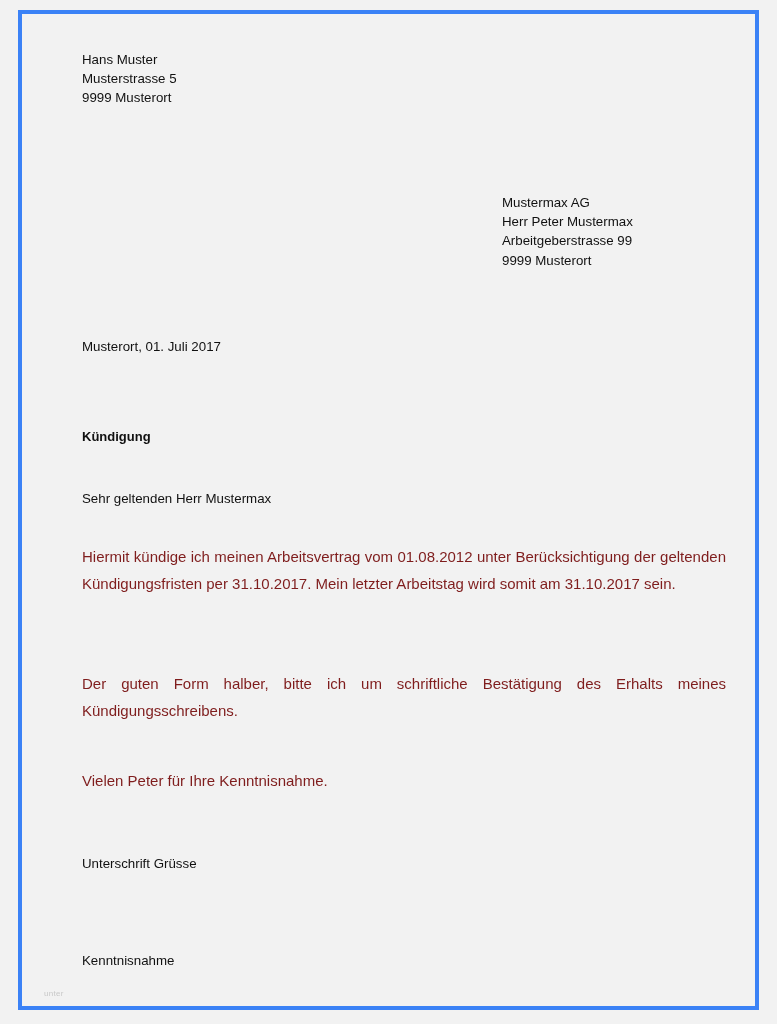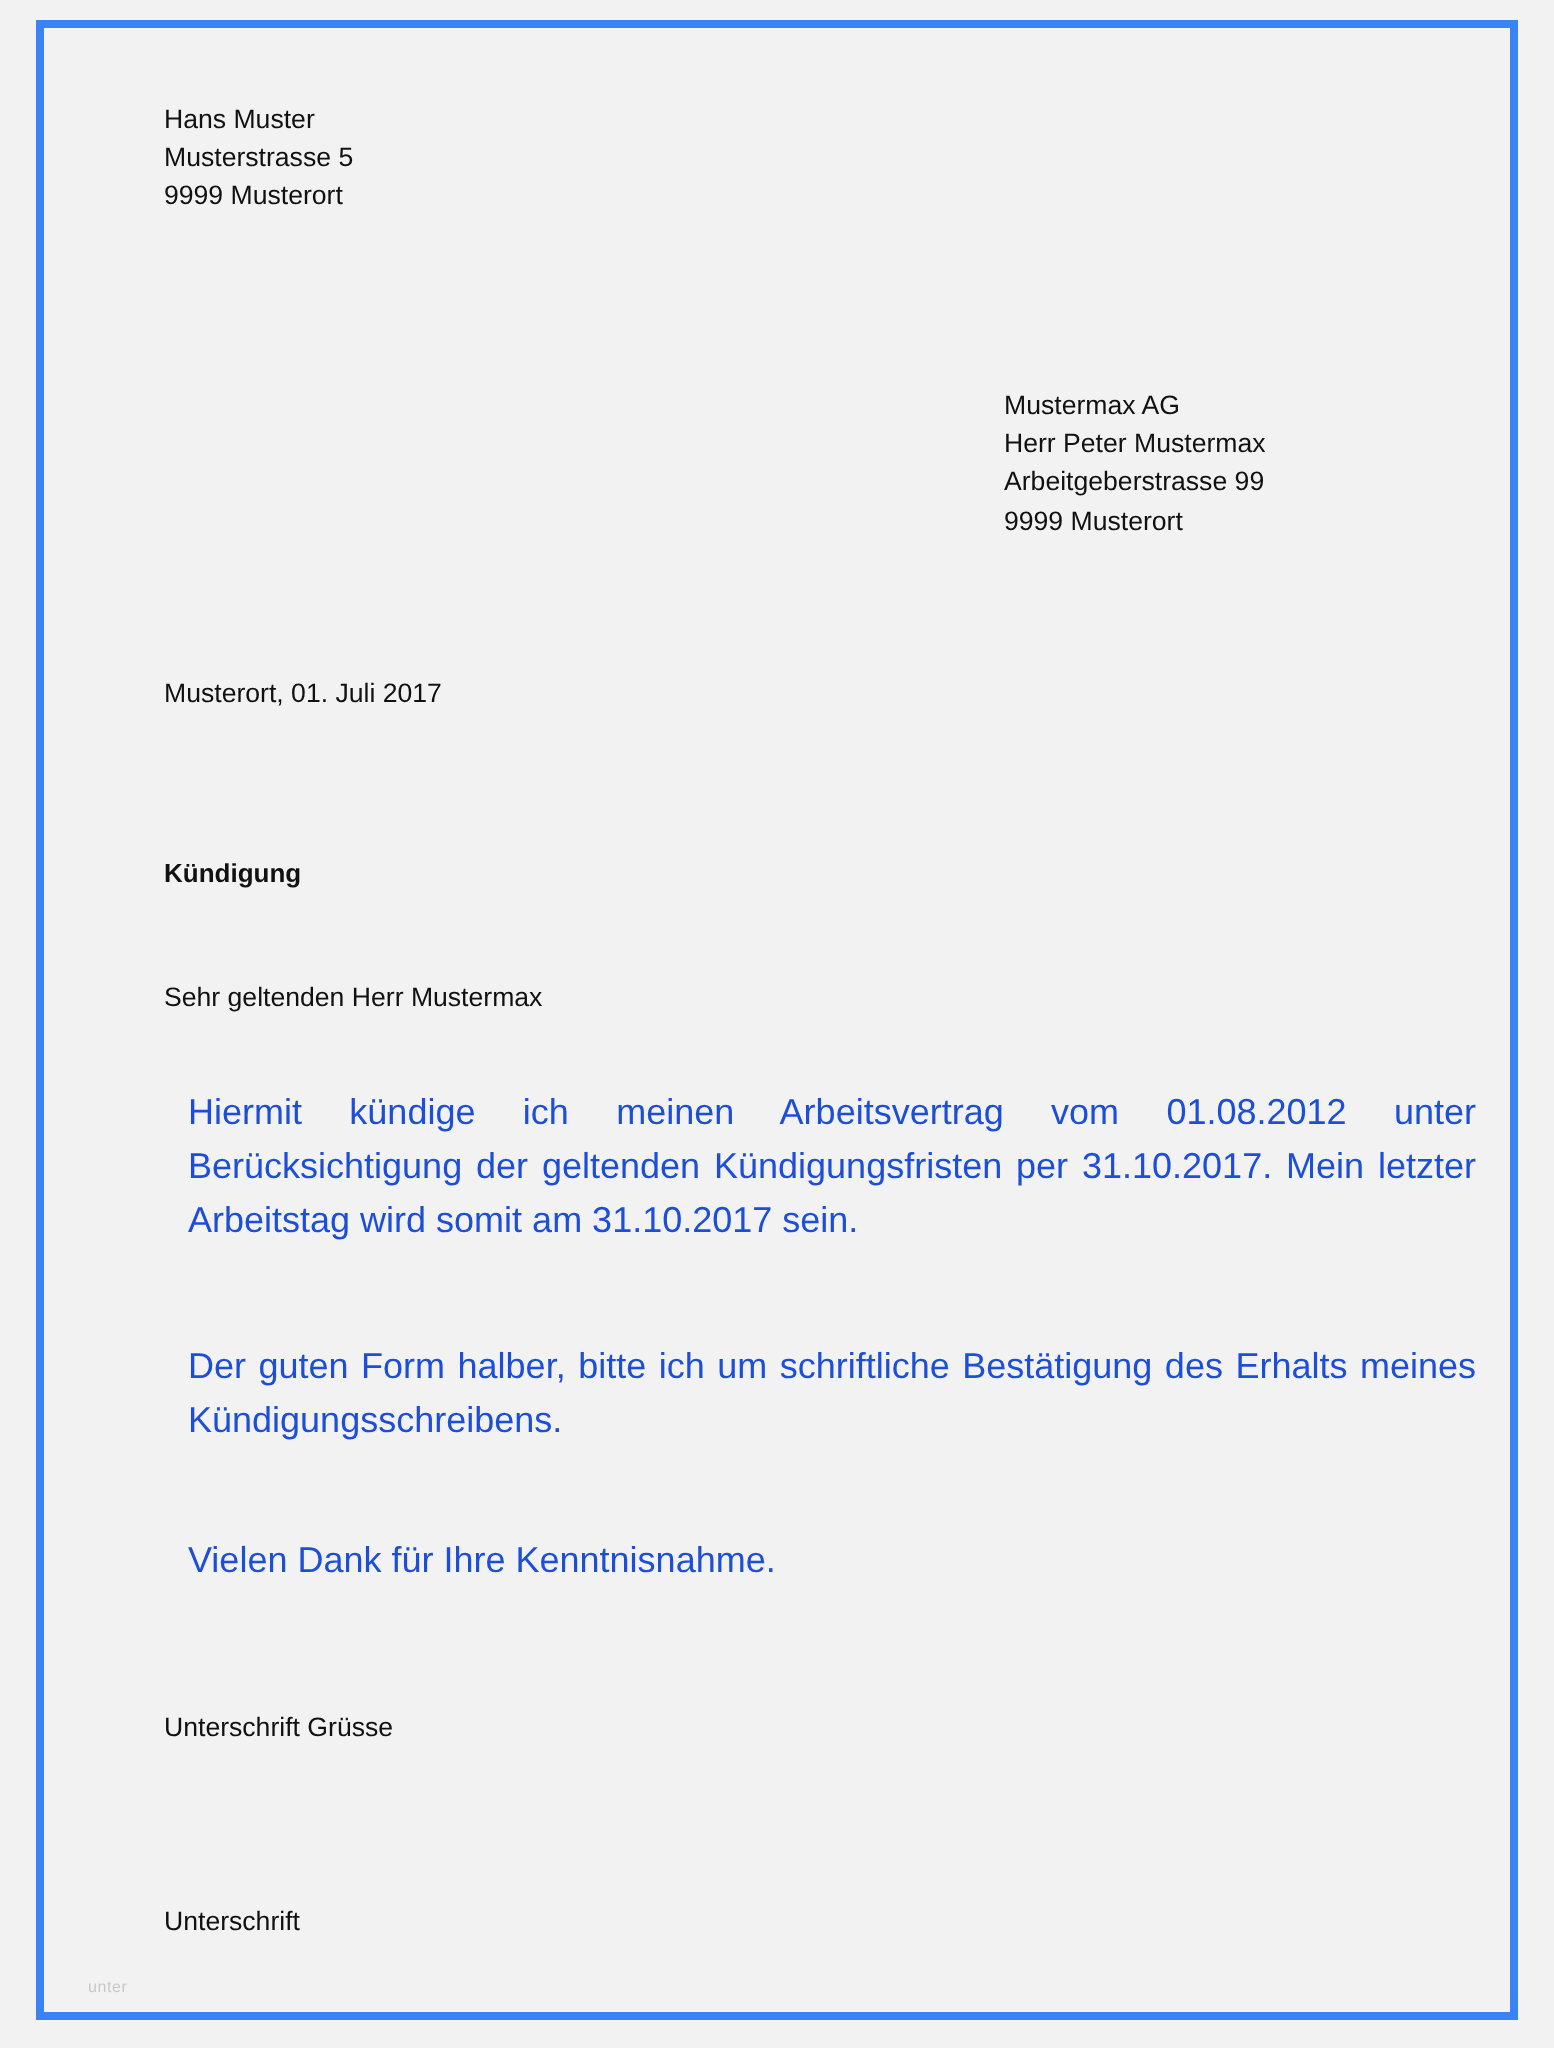--- a/index.html
+++ b/index.html
@@ -65,26 +65,26 @@
     font-weight: bold;
     font-size: 13px;
   }
   .salutation {
     position: absolute;
     left: 0;
     top: 439px;
   }
   .para {
     position: absolute;
-    left: 12px;
+    left: 0;
     width: 644px;
     text-align: justify;
     line-height: 27px;
-    font-size: 18px;
-    color: #1d4ed8;
+    font-size: 15px;
+    color: #7f1d1d;
   }
   .para-1 { top: 493px; }
   .para-2 { top: 620px; }
   .para-3 { top: 717px; }
   .closing { position: absolute; left: 0; top: 804px; }
   .signature-label { position: absolute; left: 0; top: 901px; }
 
   .watermark {
     position: absolute;
     left: 22px;
@@ -118,22 +118,22 @@
       <div class="block place-date">Musterort, 01. Juli 2017</div>
 
       <div class="block subject">Kündigung</div>
 
       <div class="block salutation">Sehr geltenden Herr Mustermax</div>
 
       <div class="para para-1">Hiermit kündige ich meinen Arbeitsvertrag vom 01.08.2012 unter Berücksichtigung der geltenden Kündigungsfristen per 31.10.2017. Mein letzter Arbeitstag wird somit am 31.10.2017 sein.</div>
 
       <div class="para para-2">Der guten Form halber, bitte ich um schriftliche Bestätigung des Erhalts meines Kündigungsschreibens.</div>
 
-      <div class="para para-3">Vielen Dank für Ihre Kenntnisnahme.</div>
+      <div class="para para-3">Vielen Peter für Ihre Kenntnisnahme.</div>
 
       <div class="block closing">Unterschrift Grüsse</div>
 
-      <div class="block signature-label">Unterschrift</div>
+      <div class="block signature-label">Kenntnisnahme</div>
 
     </div>
     <div class="watermark">unter</div>
   </div>
 </div>
 
 </body></html>

